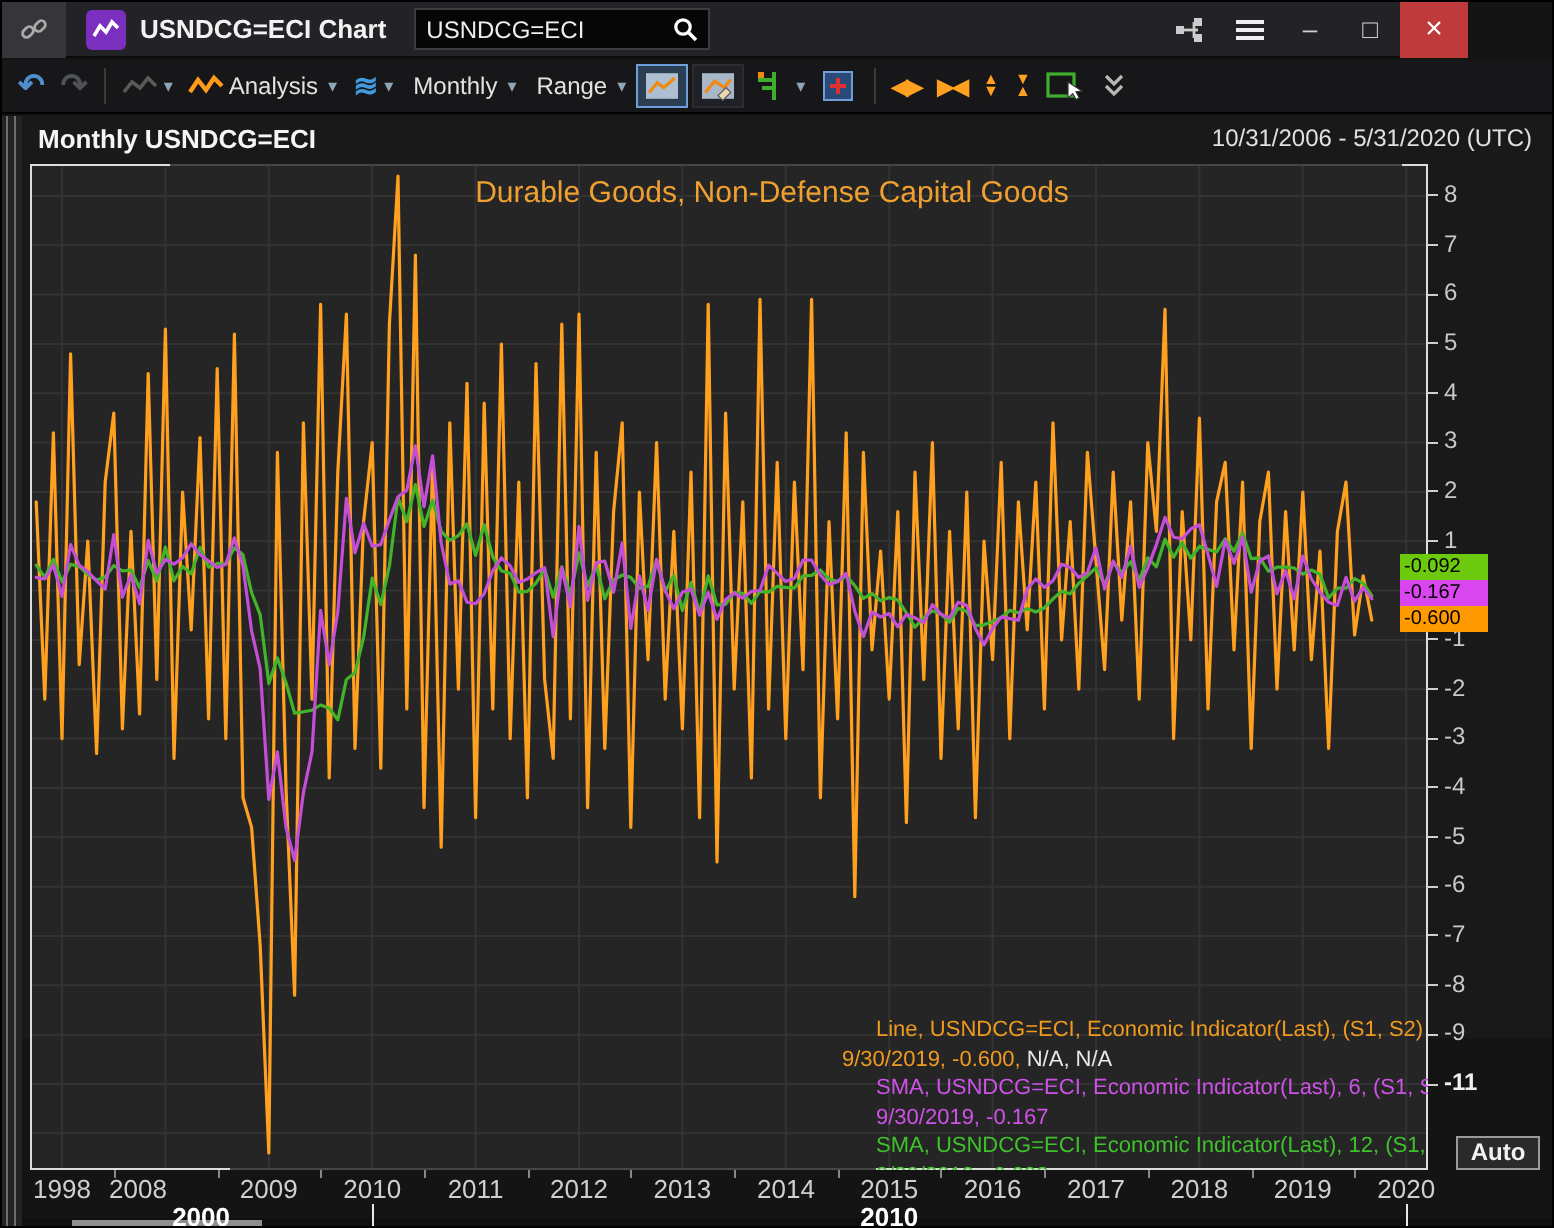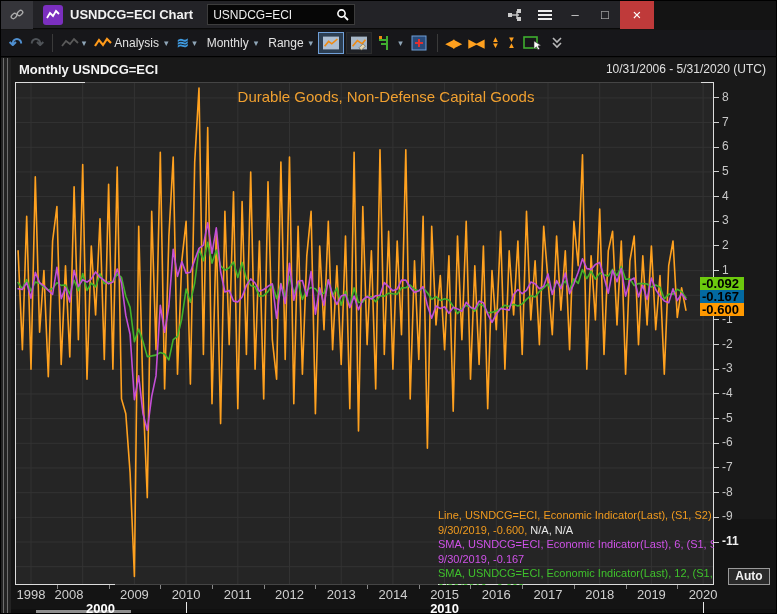--- a/index.html
+++ b/index.html
@@ -1,20 +1,20 @@
 <!DOCTYPE html>
 <html><head>
 <meta charset="utf-8">
 <style>
   html,body{margin:0;padding:0;background:#000;}
   *{box-sizing:border-box;font-family:"Liberation Sans",sans-serif;}
   .win{position:relative;width:777px;height:614px;background:#141414;overflow:hidden;border:1px solid #000;}
 
   
-  .titlebar{position:absolute;left:0;top:0;width:653px;height:28px;background:#232327;display:flex;align-items:center;border-bottom:1px solid #0a0a0a;}
+  .titlebar{position:absolute;left:0;top:0;width:733px;height:28px;background:#232327;display:flex;align-items:center;border-bottom:1px solid #0a0a0a;}
   .linkcell{width:32px;height:28px;background:#35353a;display:flex;align-items:center;justify-content:center;margin-right:6px;cursor:pointer;}
   .appicon{width:20px;height:20px;background:#7b2fbf;border-radius:3px;display:flex;align-items:center;justify-content:center;margin:0 7px 0 4px;}
   .wintitle{color:#f2f2f2;font-size:13px;font-weight:bold;margin-right:14px;white-space:nowrap;}
   .searchbox{width:148px;height:21px;background:#060606;border:1px solid #3c3c3c;display:flex;align-items:center;padding:0 5px;color:#eee;font-size:12px;cursor:text;}
   .searchbox .sv{flex:1;white-space:nowrap;}
   .tbspacer{flex:1;}
   .tbicon{width:30px;height:28px;display:flex;align-items:center;justify-content:center;color:#ddd;cursor:pointer;}
   .winbtn{width:30px;height:28px;display:flex;align-items:center;justify-content:center;color:#cfcfcf;font-size:13px;cursor:pointer;}
   .winbtn.close{width:34px;background:#bf3a3a;color:#fff;font-size:15px;}
 
@@ -41,21 +41,21 @@
   .chead{position:absolute;left:10px;top:0;width:767px;height:22px;display:flex;align-items:center;padding:0 8px;}
   .chead .ct{color:#f5f5f5;font-size:13px;font-weight:bold;}
   .chead .cd{margin-left:auto;color:#e0e0e0;font-size:12px;padding-right:4px;}
   .plot{position:absolute;left:14px;top:24px;width:699px;height:503px;background:#252525;overflow:hidden;cursor:crosshair;}
   .plot svg{position:absolute;left:0;top:0;}
   .ptitle{position:absolute;left:121px;top:6px;width:500px;text-align:center;color:#f0a030;font-size:15px;white-space:nowrap;}
   .plegend{position:absolute;left:121px;top:34px;width:500px;display:flex;justify-content:center;gap:26px;font-size:13px;white-space:nowrap;}
   .annline{position:absolute;white-space:nowrap;font-size:11px;line-height:13px;}
   .ylab{position:absolute;width:40px;font-size:12px;color:#c8c8c8;}
   .ytick{position:absolute;width:5px;height:1px;background:#cfcfcf;}
-  .pricelab{position:absolute;width:44px;height:13px;font-size:13px;font-weight:bold;color:#000;padding-left:2px;line-height:13px;}
+  .pricelab{position:absolute;width:44px;height:13px;font-size:10px;font-weight:normal;color:#000;padding-left:2px;line-height:13px;}
   .autobtn{position:absolute;left:727px;top:510px;width:42px;height:17px;border:1px solid #9a9a9a;color:#f2f2f2;font-weight:bold;font-size:12px;text-align:center;line-height:15px;background:#2a2a2a;cursor:pointer;}
   .xlab{position:absolute;width:50px;text-align:center;font-size:13px;color:#cfcfcf;top:529px;}
   .xtick{position:absolute;width:1px;height:4px;background:#888;top:527px;}
   .declab{position:absolute;width:70px;text-align:center;font-size:13px;font-weight:bold;color:#fff;top:543px;}
   .decsep{position:absolute;width:1px;height:12px;background:#e8e8e8;top:544px;}
   .hscroll{position:absolute;left:10px;top:551px;width:767px;height:6px;background:#101010;}
   .hthumb{position:absolute;left:25px;top:1px;width:95px;height:4px;background:#8f8f8f;}
 </style>
 </head>
 <body>
@@ -247,21 +247,21 @@
           <line x1="0" y1="502.5" x2="100" y2="502.5" stroke="#dcdcdc" stroke-width="1"></line>
           <line x1="423" y1="502.5" x2="699" y2="502.5" stroke="#dcdcdc" stroke-width="1"></line>
           <line x1="698.5" y1="0" x2="698.5" y2="503" stroke="#dcdcdc" stroke-width="1"></line>
           <polyline points="3.1,168.9 7.4,267.6 11.7,134.4 16.0,287.3 20.3,94.9 24.6,250.3 28.9,188.6 33.3,294.7 37.6,159.0 41.9,124.5 46.2,282.4 50.5,183.7 54.8,275.0 59.1,104.8 63.4,257.7 67.7,82.5 72.0,297.2 76.3,164.0 80.6,233.0 85.0,136.8 89.3,277.4 93.6,102.3 97.9,287.3 102.2,85.0 106.5,316.9 110.8,331.7 115.1,390.9 119.4,494.5 123.7,144.2 128.0,312.0 132.3,415.6 136.7,129.4 141.0,267.6 145.3,70.2 149.6,307.0 153.9,154.1 158.2,75.1 162.5,292.2 166.8,178.8 171.1,139.3 175.4,302.1 179.7,80.1 184.0,6.1 188.4,272.5 192.7,45.5 197.0,321.8 201.3,149.2 205.6,341.6 209.9,129.4 214.2,262.6 218.5,109.7 222.8,326.8 227.1,119.6 231.4,272.5 235.7,90.0 240.1,287.3 244.4,159.0 248.7,316.9 253.0,99.8 257.3,257.7 261.6,297.2 265.9,80.1 270.2,277.4 274.5,75.1 278.8,321.8 283.1,144.2 287.4,292.2 291.8,173.8 296.1,129.4 300.4,331.7 304.7,164.0 309.0,247.8 313.3,139.3 317.6,267.6 321.9,183.7 326.2,282.4 330.5,154.1 334.8,326.8 339.1,70.2 343.5,349.0 347.8,124.5 352.1,262.6 356.4,168.9 360.7,307.0 365.0,67.7 369.3,272.5 373.6,149.2 377.9,287.3 382.2,159.0 386.5,252.8 390.8,67.7 395.2,316.9 399.5,178.8 403.8,277.4 408.1,134.4 412.4,366.3 416.7,144.2 421.0,242.9 425.3,193.6 429.6,267.6 433.9,173.8 438.2,329.2 442.5,154.1 446.9,257.7 451.2,139.3 455.5,297.2 459.8,183.7 464.1,282.4 468.4,164.0 472.7,326.8 477.0,188.6 481.3,247.8 485.6,149.2 489.9,287.3 494.2,168.9 498.6,233.0 502.9,159.0 507.2,272.5 511.5,129.4 515.8,238.0 520.1,178.8 524.4,262.6 528.7,144.2 533.0,198.5 537.3,252.8 541.6,154.1 545.9,228.1 550.3,168.9 554.6,267.6 558.9,139.3 563.2,183.7 567.5,72.7 571.8,287.3 576.1,173.8 580.4,238.0 584.7,127.0 589.0,272.5 593.3,168.9 597.6,149.2 602.0,242.9 606.3,159.0 610.6,292.2 614.9,178.8 619.2,154.1 623.5,262.6 627.8,173.8 632.1,242.9 636.4,164.0 640.7,247.8 645.0,193.6 649.3,292.2 653.7,183.7 658.0,159.0 662.3,235.5 666.6,205.9 670.9,228.1" fill="none" stroke="#ffa11f" stroke-width="1.6" stroke-linejoin="round" stroke-linecap="round"></polyline>
           <polyline points="3.1,200.6 7.4,206.7 11.7,197.7 16.0,209.0 20.3,200.1 24.6,201.2 28.9,205.3 33.3,208.0 37.6,206.5 41.9,200.8 46.2,203.4 50.5,203.0 54.8,211.9 59.1,198.3 63.4,208.6 67.7,191.5 72.0,208.4 76.3,201.2 80.6,204.9 85.0,191.7 89.3,201.6 93.6,199.7 97.9,200.1 102.2,191.9 106.5,195.4 110.8,214.3 115.1,225.4 119.4,259.8 123.7,247.0 128.0,259.4 132.3,274.6 136.7,273.9 141.0,273.1 145.3,270.5 149.6,272.1 153.9,277.9 158.2,257.7 162.5,254.4 166.8,236.7 171.1,207.1 175.4,220.3 179.7,201.0 184.0,166.8 188.4,178.8 192.7,160.3 197.0,181.2 201.3,168.1 205.6,183.7 209.9,188.2 214.2,185.8 218.5,180.0 222.8,195.6 227.1,180.4 231.4,196.4 235.7,203.4 240.1,204.7 244.4,214.1 248.7,213.7 253.0,209.6 257.3,202.6 261.6,216.6 265.9,201.4 270.2,215.4 274.5,194.4 278.8,211.2 283.1,200.6 287.4,217.4 291.8,208.0 296.1,205.5 300.4,206.7 304.7,212.1 309.0,211.2 313.3,198.1 317.6,213.7 321.9,205.9 326.2,223.2 330.5,209.2 334.8,224.4 339.1,205.9 343.5,220.5 347.8,220.1 352.1,214.3 356.4,214.7 360.7,219.7 365.0,213.7 369.3,214.1 373.6,211.2 377.9,211.7 382.2,212.1 386.5,205.9 390.8,205.7 395.2,203.0 399.5,207.5 403.8,208.8 408.1,205.9 412.4,210.8 416.7,217.2 421.0,214.7 425.3,218.4 429.6,216.8 433.9,218.0 438.2,224.4 442.5,231.6 446.9,226.7 451.2,223.4 455.5,225.0 459.8,229.1 464.1,222.1 468.4,223.8 472.7,230.8 477.0,230.4 481.3,228.7 485.6,226.7 489.9,223.2 494.2,224.4 498.6,222.3 502.9,224.0 507.2,221.9 511.5,217.4 515.8,213.7 520.1,214.9 524.4,209.6 528.7,205.9 533.0,201.8 537.3,210.4 541.6,199.3 545.9,204.3 550.3,198.9 554.6,208.0 558.9,196.9 563.2,201.4 567.5,187.6 571.8,196.6 576.1,189.2 580.4,197.1 584.7,191.1 589.0,192.7 593.3,194.0 597.6,187.4 602.0,193.6 606.3,184.5 610.6,197.3 614.9,196.9 619.2,203.6 623.5,201.6 627.8,201.6 632.1,202.0 636.4,205.1 640.7,203.0 645.0,205.1 649.3,217.0 653.7,212.1 658.0,212.1 662.3,207.3 666.6,209.6 670.9,215.8" fill="none" stroke="#43b32a" stroke-width="1.6" stroke-linejoin="round" stroke-linecap="round"></polyline>
           <polyline points="3.1,206.7 7.4,207.5 11.7,200.6 16.0,216.2 20.3,190.3 24.6,200.6 28.9,203.8 33.3,208.4 37.6,212.5 41.9,185.3 46.2,216.6 50.5,205.5 54.8,219.9 59.1,188.2 63.4,204.7 67.7,197.7 72.0,200.1 76.3,196.9 80.6,189.9 85.0,195.2 89.3,198.5 93.6,201.8 97.9,200.1 102.2,187.0 106.5,201.0 110.8,233.4 115.1,252.4 119.4,317.7 123.7,293.9 128.0,331.7 132.3,348.2 136.7,314.4 141.0,293.9 145.3,223.2 149.6,250.3 153.9,224.0 158.2,167.2 162.5,194.4 166.8,179.6 171.1,191.1 175.4,190.3 179.7,177.9 184.0,166.4 188.4,163.1 192.7,140.9 197.0,171.4 201.3,145.9 205.6,189.5 209.9,210.0 214.2,208.4 218.5,219.1 222.8,219.9 227.1,214.9 231.4,203.4 235.7,196.9 240.1,201.0 244.4,209.2 248.7,207.5 253.0,204.3 257.3,201.8 261.6,236.3 265.9,201.8 270.2,221.5 274.5,181.2 278.8,218.2 283.1,199.3 287.4,198.5 291.8,214.1 296.1,189.5 300.4,232.2 304.7,205.9 309.0,223.2 313.3,197.7 317.6,213.3 321.9,222.3 326.2,214.1 330.5,212.5 334.8,225.6 339.1,214.1 343.5,227.7 347.8,217.8 352.1,214.5 356.4,217.0 360.7,213.7 365.0,213.3 369.3,200.6 373.6,204.7 377.9,208.8 382.2,207.1 386.5,198.1 390.8,198.1 395.2,205.5 399.5,210.4 403.8,208.8 408.1,204.7 412.4,223.6 416.7,236.3 421.0,224.0 425.3,226.5 429.6,224.8 433.9,231.4 438.2,225.2 442.5,226.9 446.9,229.3 451.2,220.3 455.5,225.2 459.8,226.9 464.1,219.1 468.4,220.7 472.7,232.2 477.0,240.4 481.3,232.2 485.6,226.5 489.9,227.3 494.2,228.1 498.6,212.5 502.9,207.5 507.2,211.7 511.5,208.4 515.8,200.1 520.1,201.8 524.4,206.7 528.7,204.3 533.0,191.9 537.3,212.5 541.6,198.5 545.9,206.7 550.3,191.1 554.6,211.7 558.9,201.8 563.2,190.3 567.5,176.7 571.8,186.6 576.1,187.4 580.4,182.5 584.7,180.4 589.0,195.2 593.3,211.2 597.6,188.2 602.0,199.7 606.3,186.6 610.6,214.1 614.9,198.5 619.2,196.0 623.5,214.9 627.8,203.4 632.1,217.4 636.4,196.0 640.7,207.5 645.0,214.1 649.3,219.1 653.7,220.7 658.0,206.7 662.3,218.6 666.6,211.7 670.9,217.4" fill="none" stroke="#c44fd6" stroke-width="1.6" stroke-linejoin="round" stroke-linecap="round"></polyline>
         </svg>
       <div class="ptitle">Durable Goods, Non-Defense Capital Goods</div>
       <div id="annotations">
           <div class="annline" style="left: 423px; top: 427px; text-align: center;"><span style="color: rgb(240, 154, 30);">Line, USNDCG=ECI, Economic Indicator(Last), (S1, S2)</span></div>
-          <div class="annline" style="left: 423px; top: 441.5px;"><span style="color: rgb(240, 154, 30);">9/30/2019, -0.600, </span><span style="color: rgb(232, 232, 232);">N/A, N/A</span></div>
+          <div class="annline" style="left: 406px; top: 441.5px;"><span style="color: rgb(240, 154, 30);">9/30/2019, -0.600, </span><span style="color: rgb(232, 232, 232);">N/A, N/A</span></div>
           <div class="annline" style="left: 423px; top: 456px;"><span style="color: rgb(207, 82, 232);">SMA, USNDCG=ECI, Economic Indicator(Last),  6, (S1, S2)</span></div>
           <div class="annline" style="left: 423px; top: 470.5px;"><span style="color: rgb(207, 82, 232);">9/30/2019, -0.167</span></div>
           <div class="annline" style="left: 423px; top: 485px;"><span style="color: rgb(63, 193, 44);">SMA, USNDCG=ECI, Economic Indicator(Last),  12, (S1, S2)</span></div>
           <div class="annline" style="left: 423px; top: 499.5px;"><span style="color: rgb(63, 193, 44);">9/30/2019, -0.092</span></div>
         </div>
     </div>
 
     <div class="autobtn">Auto</div>
     <div class="hscroll">
         <div class="hthumb"></div>
@@ -296,21 +296,21 @@
       <div class="ylab" style="left: 721px; top: 377.32px;">-6</div>
       <div class="ytick" style="left: 713px; top: 409.49px;"></div>
       <div class="ylab" style="left: 721px; top: 401.99px;">-7</div>
       <div class="ytick" style="left: 713px; top: 434.16px;"></div>
       <div class="ylab" style="left: 721px; top: 426.66px;">-8</div>
       <div class="ytick" style="left: 713px; top: 458.83px;"></div>
       <div class="ylab" style="left: 721px; top: 451.33px;">-9</div>
       <div class="ytick" style="left: 713px; top: 483.5px;"></div>
       <div class="ylab" style="left: 721px; top: 476px; font-weight: bold; color: rgb(240, 240, 240);">-11</div>
       <div class="pricelab" style="left: 699px; top: 219px; background: rgb(108, 201, 14);">-0.092</div>
-      <div class="pricelab" style="left: 699px; top: 232px; background: #0369a1;">-0.167</div>
+      <div class="pricelab" style="left: 699px; top: 232px; background: #d946ef;">-0.167</div>
       <div class="pricelab" style="left: 699px; top: 245px; background: rgb(255, 153, 0);">-0.600</div>
       <div class="xlab" style="left: 5px;">1998</div>
       <div class="xtick" style="left: 55.85px;"></div>
       <div class="xlab" style="left: 43px; text-align: center;">2008</div>
       <div class="xtick" style="left: 107.55px;"></div>
       <div class="xlab" style="left: 108.4px;">2009</div>
       <div class="xtick" style="left: 159.25px;"></div>
       <div class="xlab" style="left: 160.1px;">2010</div>
       <div class="xtick" style="left: 210.95px;"></div>
       <div class="xlab" style="left: 211.8px;">2011</div>

